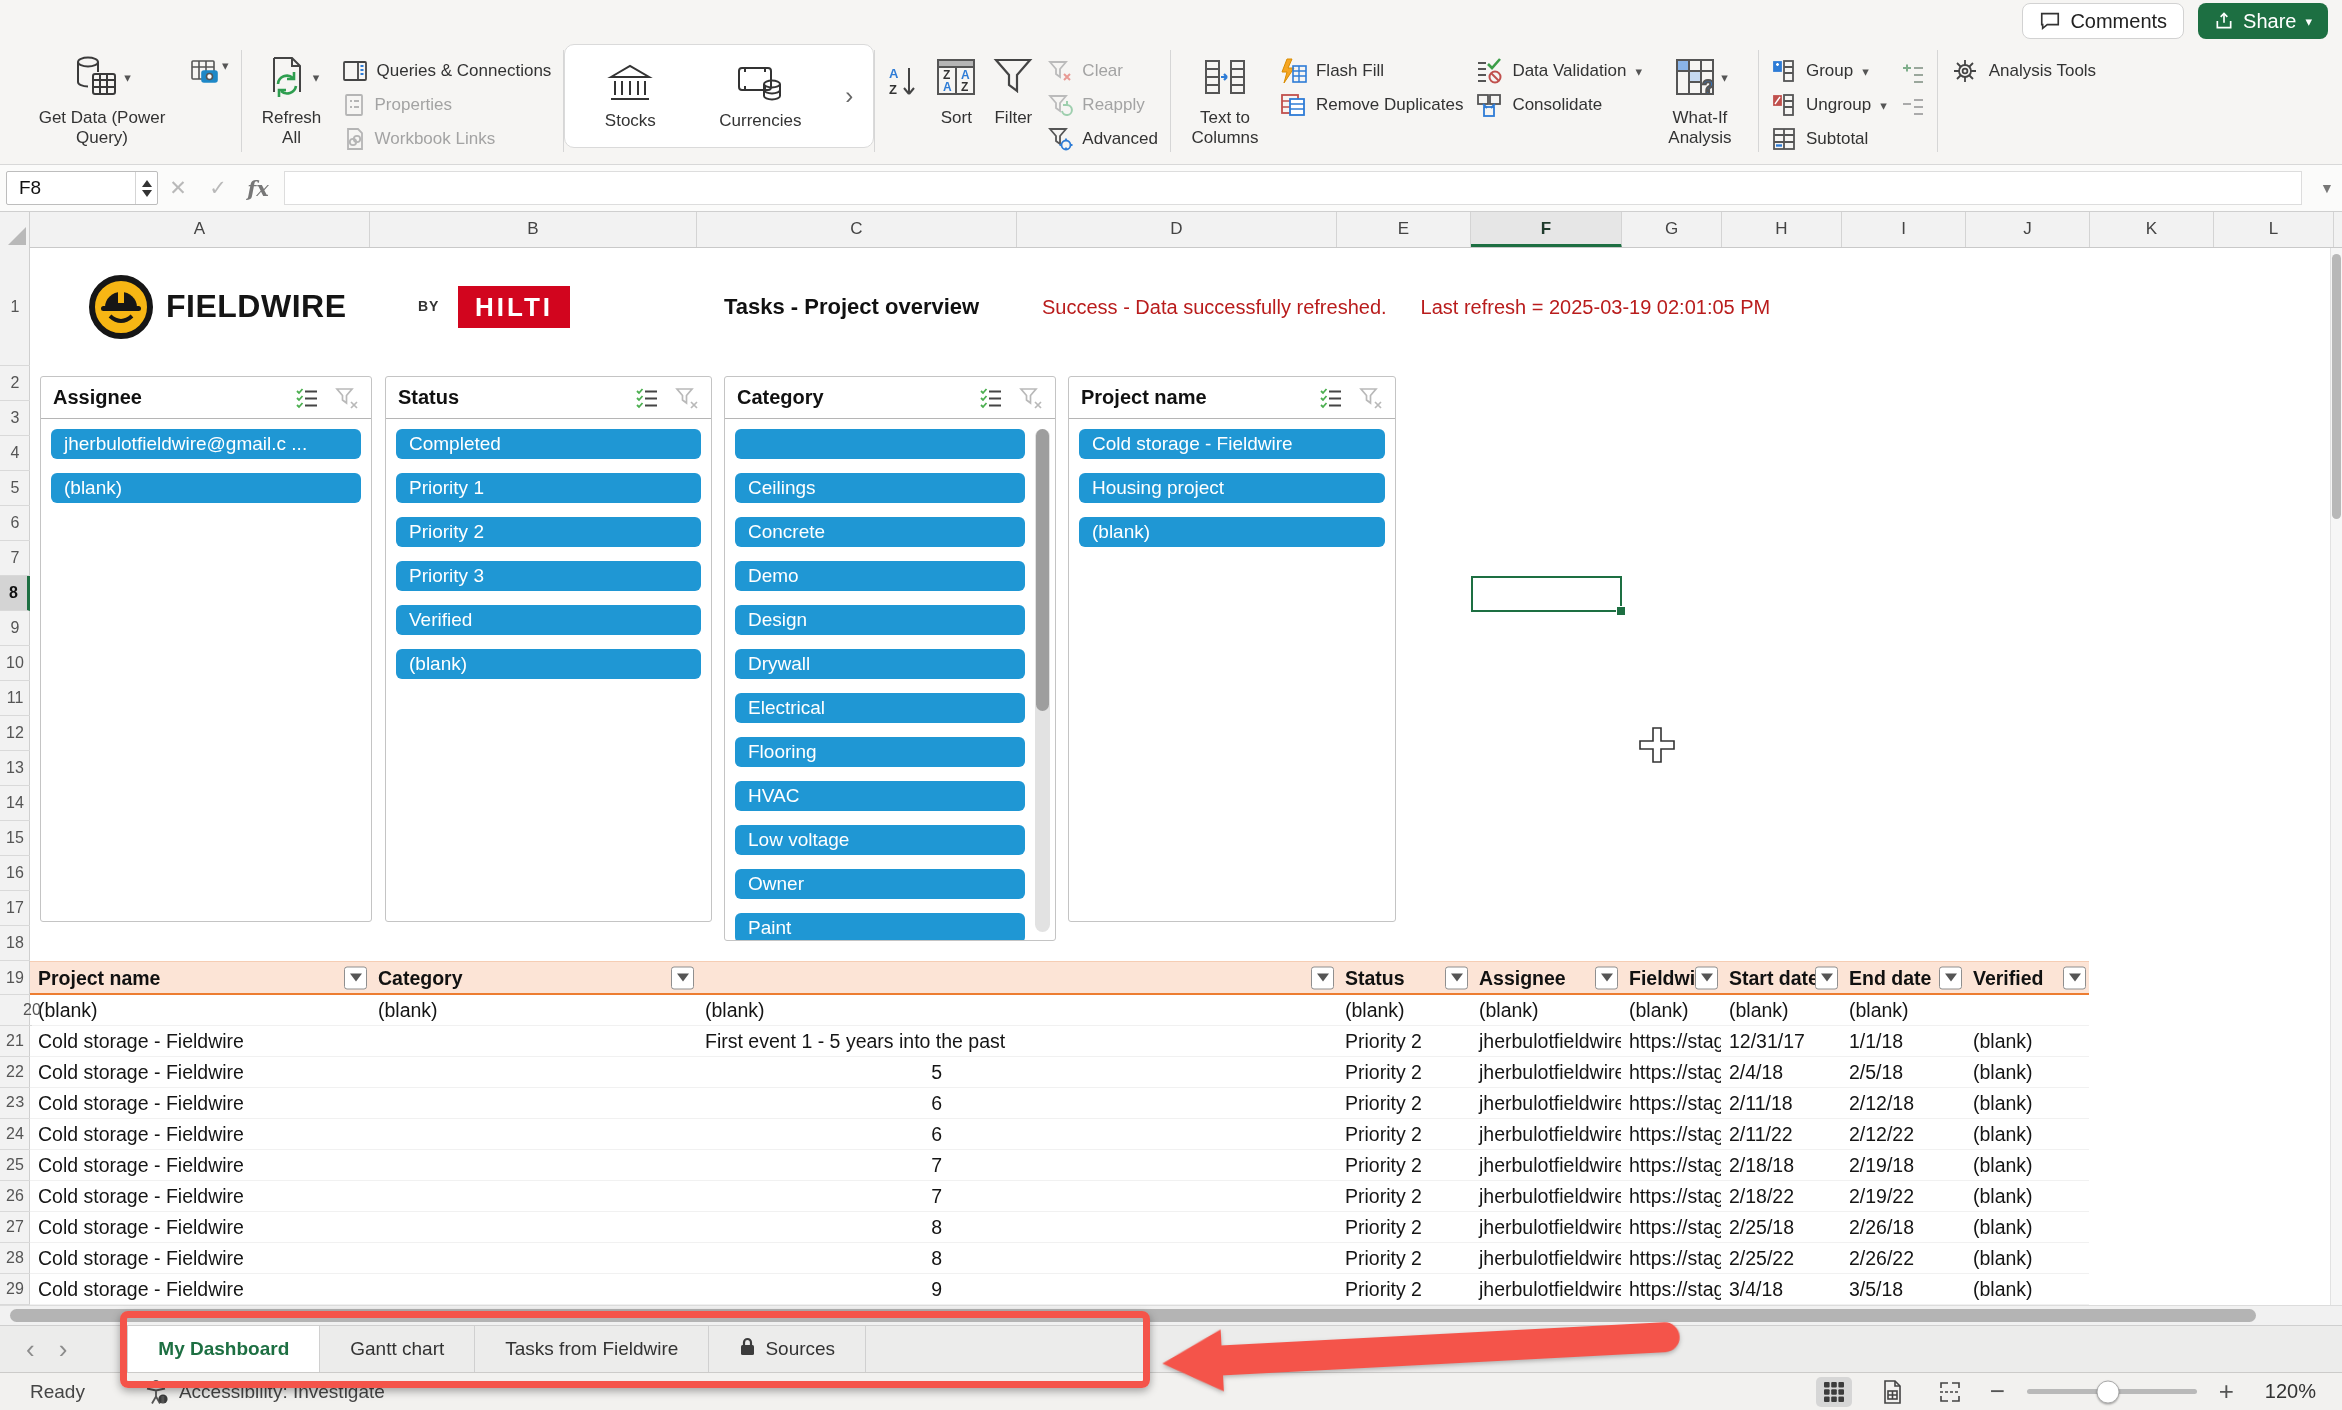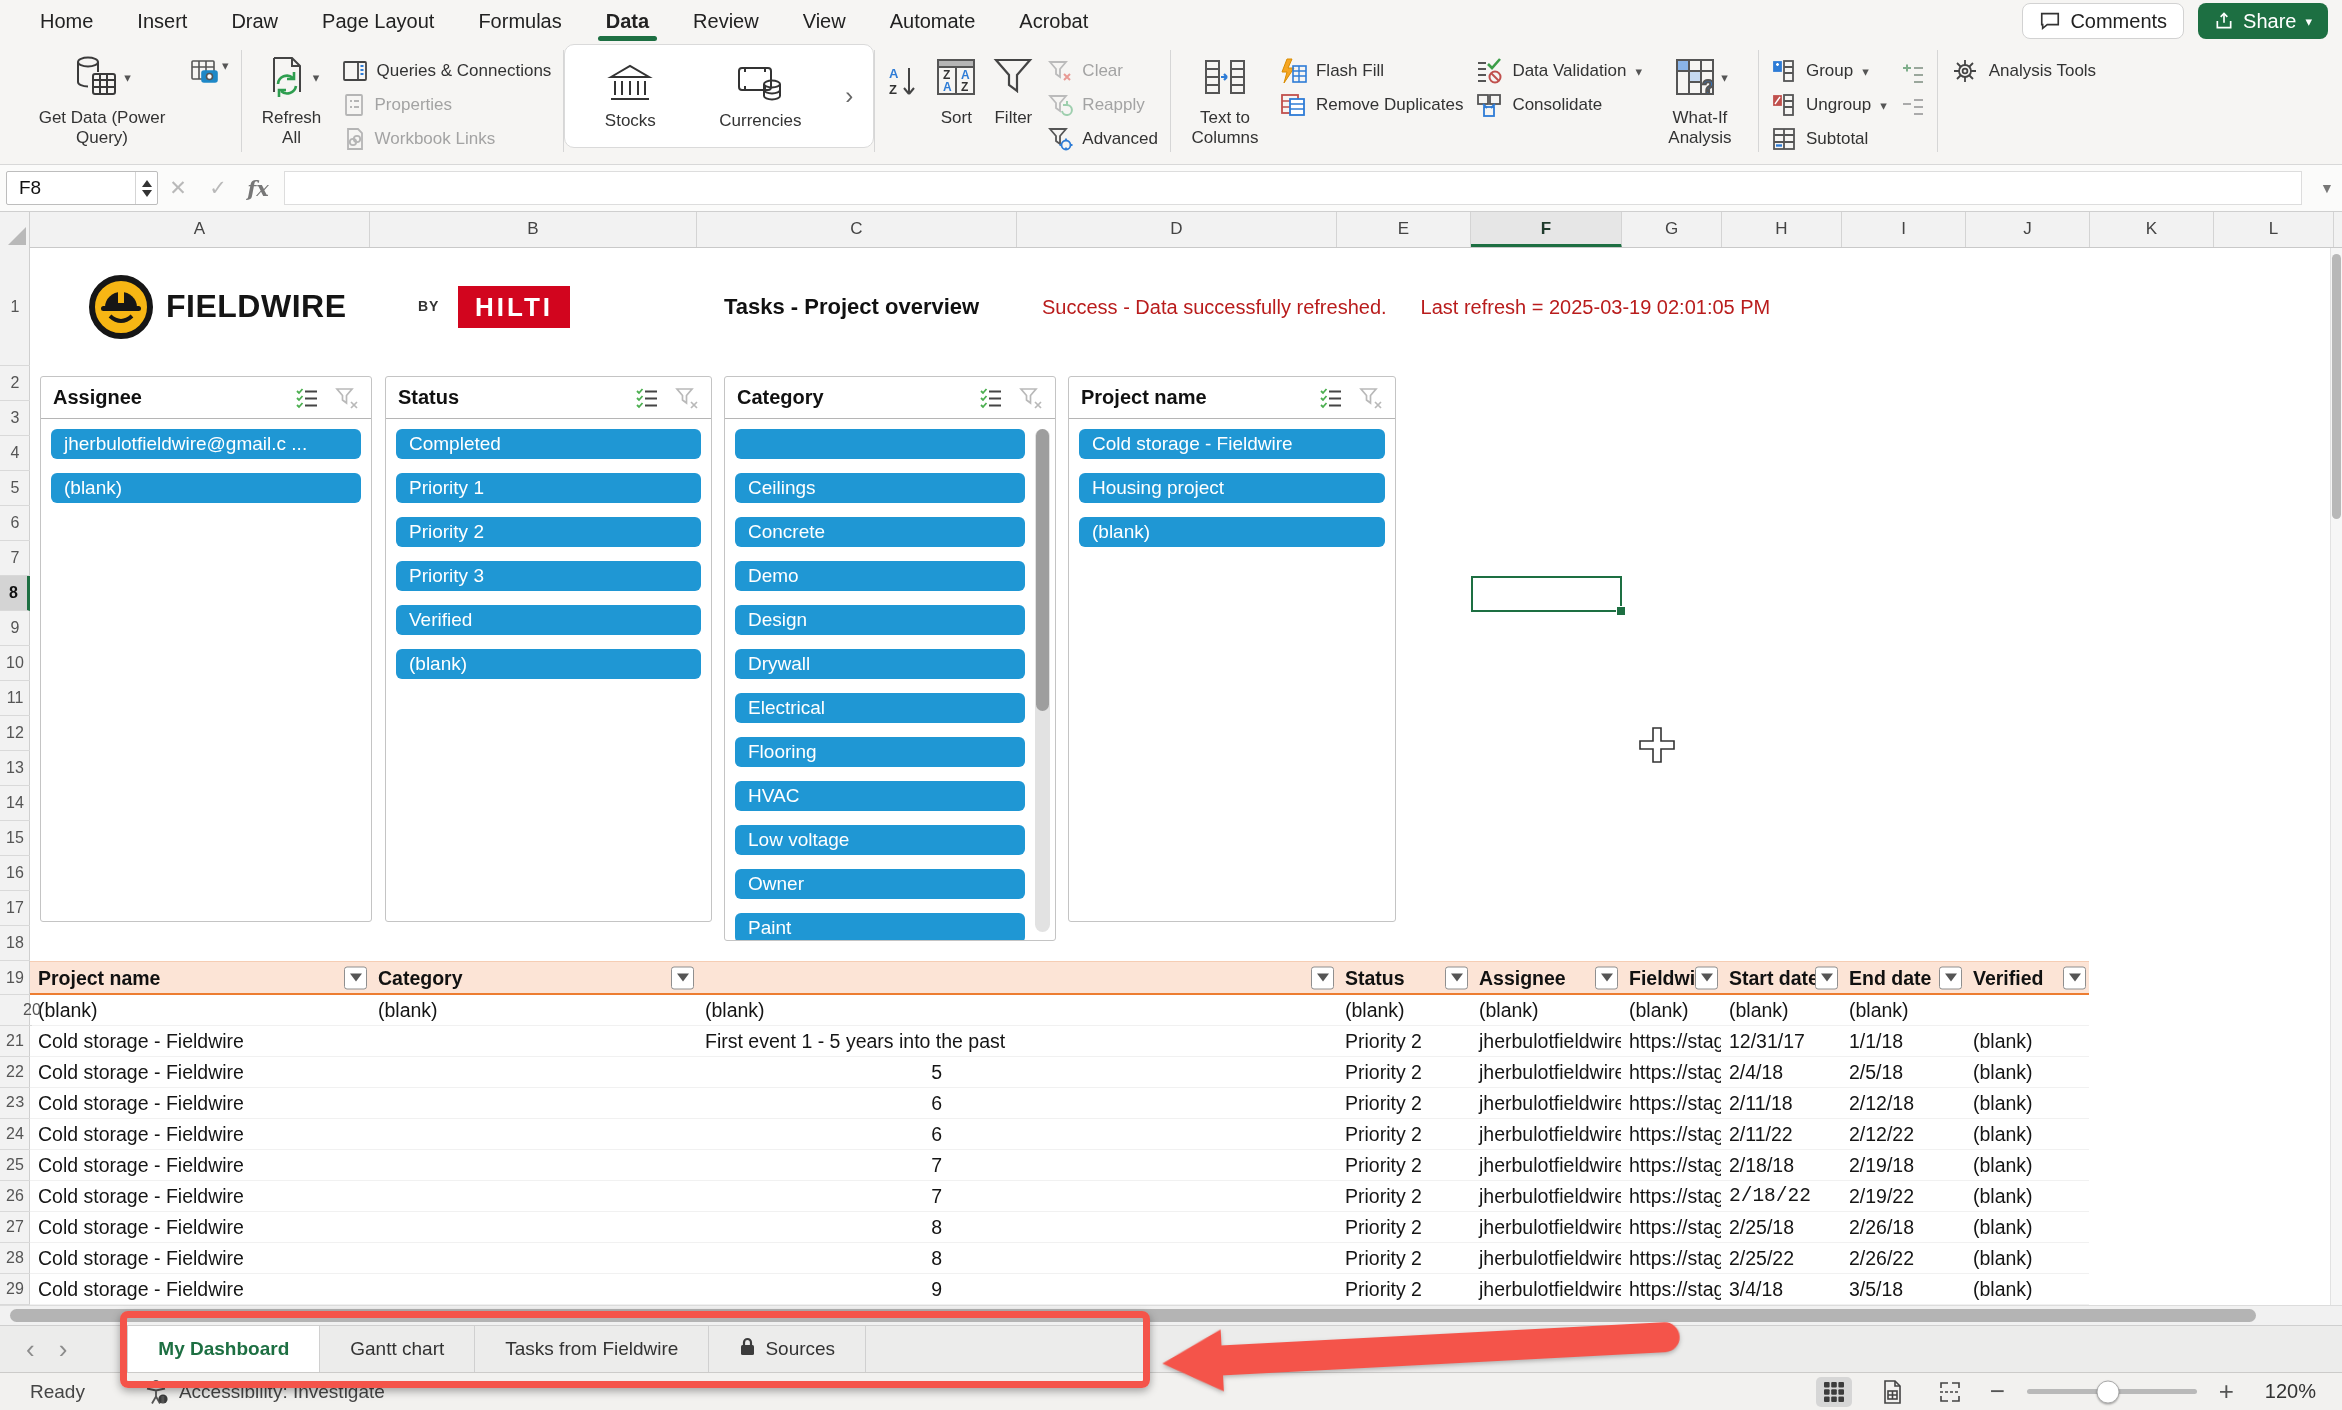--- a/index.html
+++ b/index.html
@@ -178,32 +178,20 @@
                 height:23px; background:#fff; border:1px solid #aaa; border-radius:50%;
                 box-shadow:0 1px 2px rgba(0,0,0,0.3); }
   #zoom-level { font-size:20px; color:#333; min-width:60px; text-align:right; cursor:pointer; }
 </style>
 </head>
 <body>
 
 <div id="app">
 
   <div id="menubar">
-    <div id="menu-tabs">
-        <div class="menu-tab">Home</div>
-        <div class="menu-tab">Insert</div>
-        <div class="menu-tab">Draw</div>
-        <div class="menu-tab">Page Layout</div>
-        <div class="menu-tab">Formulas</div>
-        <div class="menu-tab active">Data<div class="menu-underline"></div></div>
-        <div class="menu-tab">Review</div>
-        <div class="menu-tab">View</div>
-        <div class="menu-tab">Automate</div>
-        <div class="menu-tab">Acrobat</div>
-      </div>
     <div id="menubar-right">
       <button id="comments-btn">
         <svg width="22" height="22" viewBox="0 0 24 24" fill="none" stroke="#333" stroke-width="1.8">
             <path d="M3 4h18v12H9l-5 4v-4H3z"></path>
           </svg>
         <span>Comments</span>
       </button>
       <button id="share-btn">
         <svg width="20" height="20" viewBox="0 0 24 24" fill="none" stroke="#fff" stroke-width="2">
             <path d="M4 12v8h16v-8"></path>
@@ -772,21 +760,21 @@
               <div class="td" style="width: 124px;">2/19/18</div>
               <div class="td" style="width: 124px;">(blank)</div>
             </div>
             <div class="tr">
               <div class="td" style="width: 340px;">Cold storage - Fieldwire</div>
               <div class="td" style="width: 327px;"></div>
               <div class="td tnum" style="width: 640px;">7</div>
               <div class="td" style="width: 134px;">Priority 2</div>
               <div class="td" style="width: 150px;">jherbulotfieldwire</div>
               <div class="td" style="width: 100px;">https://staging.</div>
-              <div class="td" style="width: 120px; font-family: Liberation Mono, monospace;">2/18/22</div>
+              <div class="td" style="width: 120px;">2/18/22</div>
               <div class="td" style="width: 124px;">2/19/22</div>
               <div class="td" style="width: 124px;">(blank)</div>
             </div>
             <div class="tr">
               <div class="td" style="width: 340px;">Cold storage - Fieldwire</div>
               <div class="td" style="width: 327px;"></div>
               <div class="td tnum" style="width: 640px;">8</div>
               <div class="td" style="width: 134px;">Priority 2</div>
               <div class="td" style="width: 150px;">jherbulotfieldwire</div>
               <div class="td" style="width: 100px;">https://staging.</div>

